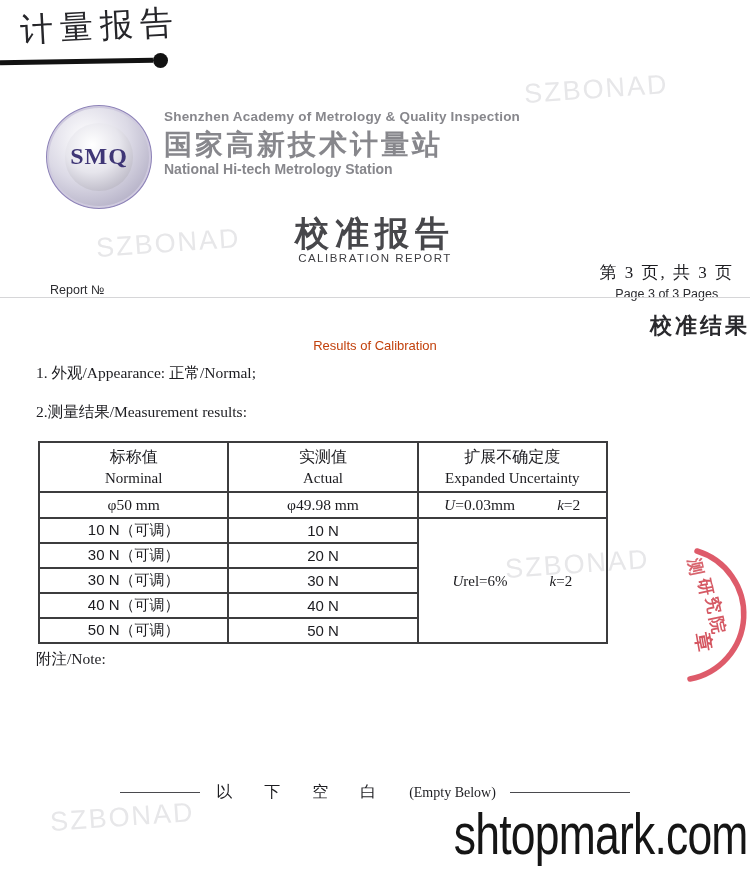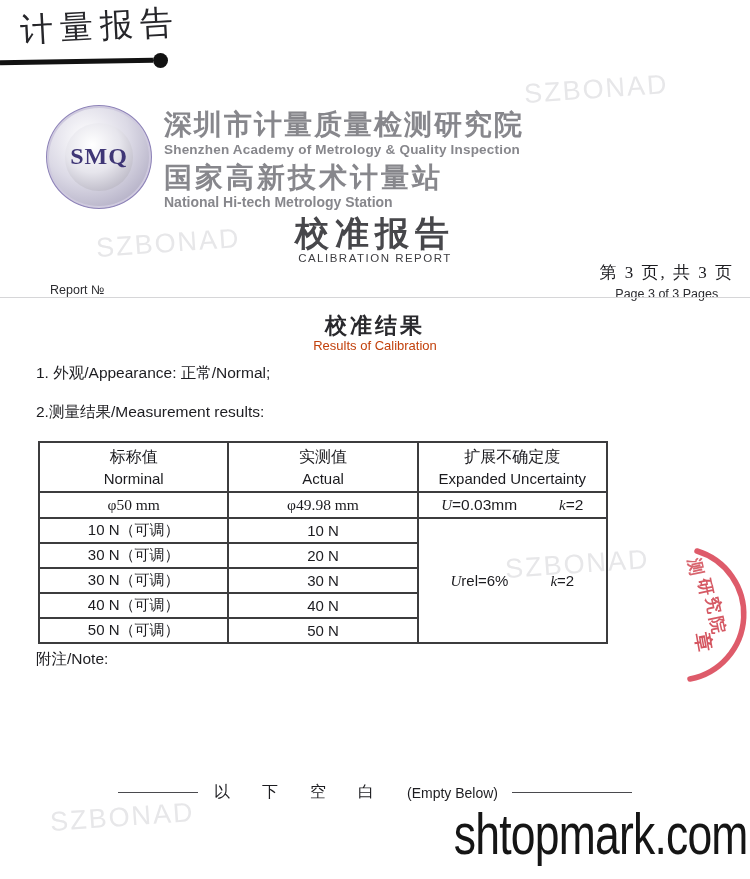--- a/index.html
+++ b/index.html
@@ -46,27 +46,27 @@
 
   
   .meta-left-cn{left:50px;top:261px;font-size:17px;}
   .meta-left-en{left:50px;top:283px;font-size:12.5px;font-family:"Liberation Sans",sans-serif;color:#2c2c30;}
   .meta-right{right:16px;top:261px;text-align:center;}
   .meta-right .cn{font-size:17px;letter-spacing:2px;}
   .meta-right .en{font-size:12.5px;font-family:"Liberation Sans",sans-serif;color:#2c2c30;margin-top:3px;}
   .rule{left:0;top:297px;width:750px;height:1px;background:#d6d6d8;}
 
   
-  .section-cn{left:0;top:311px;width:100%;text-align:center;font-size:22px;font-weight:bold;
+  .section-cn{left:0;top:311px;width:100%;text-align:right;font-size:22px;font-weight:bold;
         letter-spacing:3px;color:#29292d;}
   .section-en{left:0;top:338px;width:100%;text-align:center;font-size:13px;color:#c2410c;
         font-family:"Liberation Sans",sans-serif;}
 
   
-  .mono{font-family:Liberation Sans, sans-serif;}
+  .mono{font-family:Liberation Serif, serif;}
   .item1{left:36px;top:363px;font-size:15.5px;}
   .item2{left:36px;top:402px;font-size:15.5px;}
 
   
   .rtable{left:38px;top:441px;width:570px;border-collapse:collapse;table-layout:fixed;}
   .rtable th,.rtable td{border:2px solid #3c3c3e;padding:0;text-align:center;vertical-align:middle;
         color:#1b1b1f;}
   .rtable th{font-weight:normal;height:48px;margin-left:37px;}
   .th-cn{font-size:16px;line-height:22px;}
   .th-en{font-size:15px;line-height:21px;}
@@ -110,21 +110,20 @@
   <div class="abs hw-underline"></div>
   <div class="abs hw-dot"></div>
 
   <div class="abs header">
     <div class="logo">
       <div class="logo-inner">
         <span>SMQ</span>
       </div>
     </div>
     <div class="header-text">
-      <div class="org-cn">深圳市计量质量检测研究院</div>
       <div class="org-en">Shenzhen Academy of Metrology &amp; Quality Inspection</div>
       <div class="station-cn">国家高新技术计量站</div>
       <div class="station-en">National Hi-tech Metrology Station</div>
     </div>
   </div>
 
   <div class="abs title-cn">校准报告</div>
   <div class="abs title-en">CALIBRATION REPORT</div>
 
   <div class="abs meta-left-en">Report №</div>

